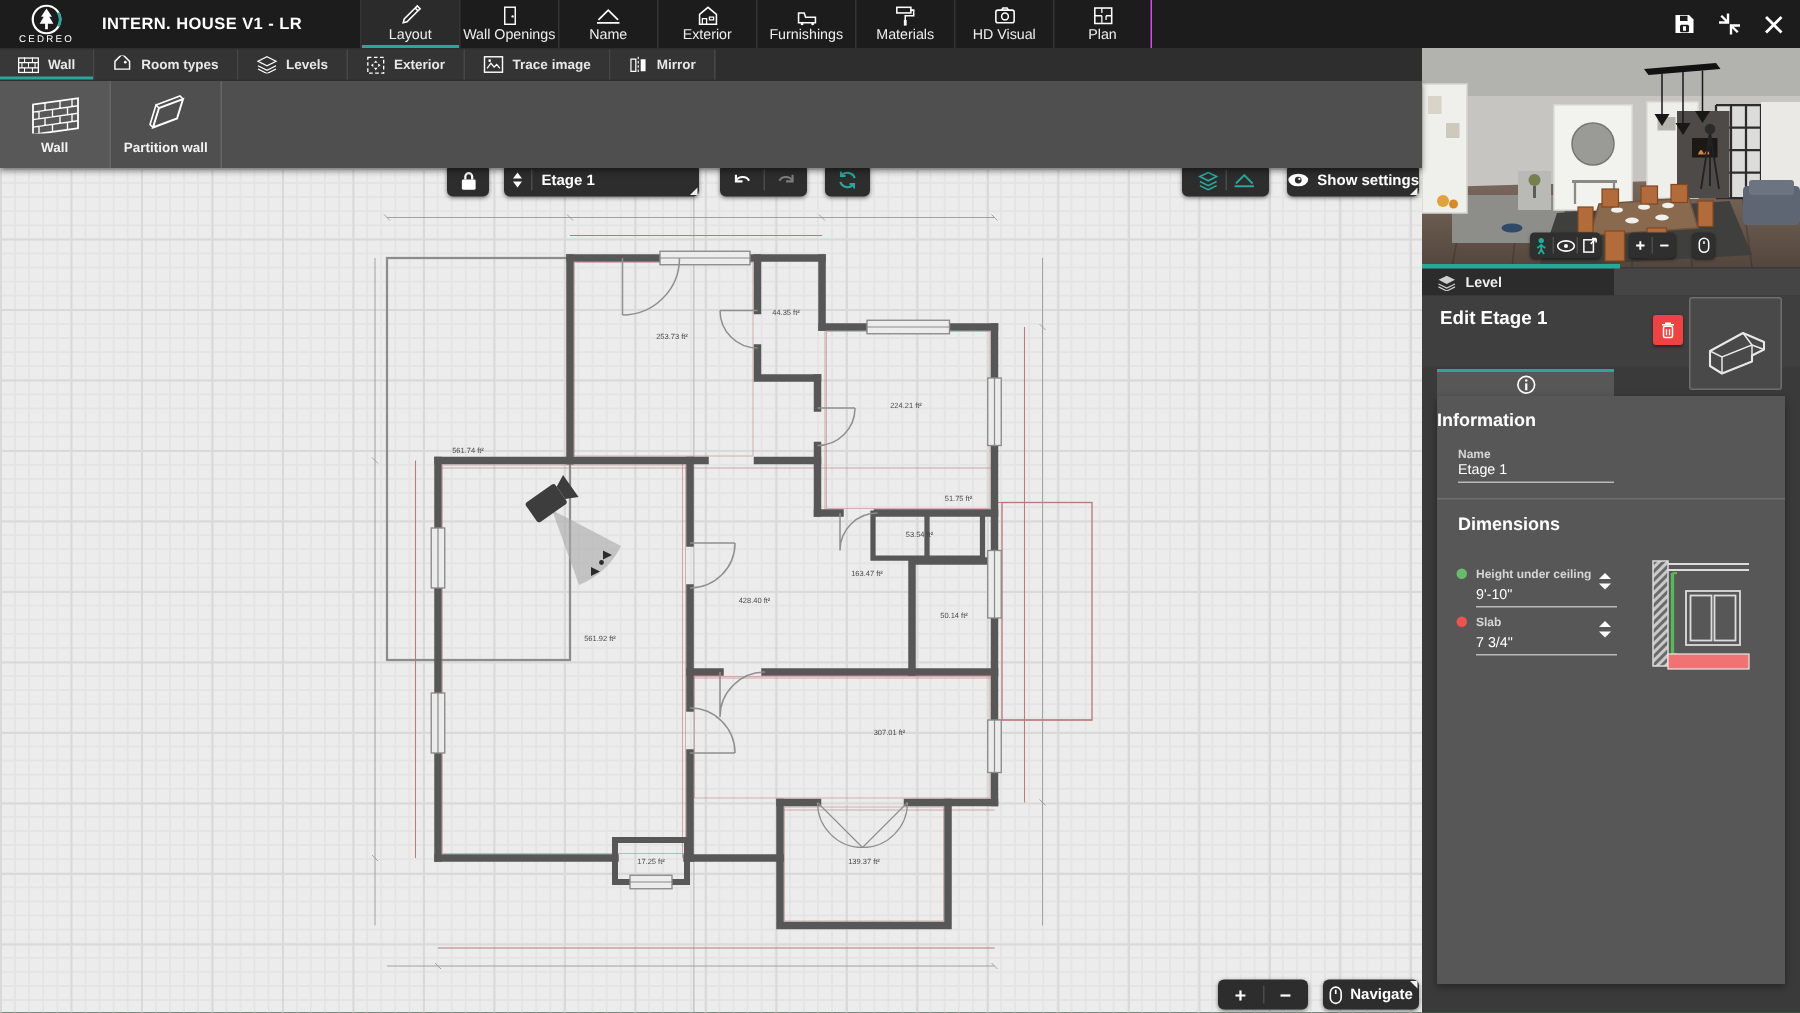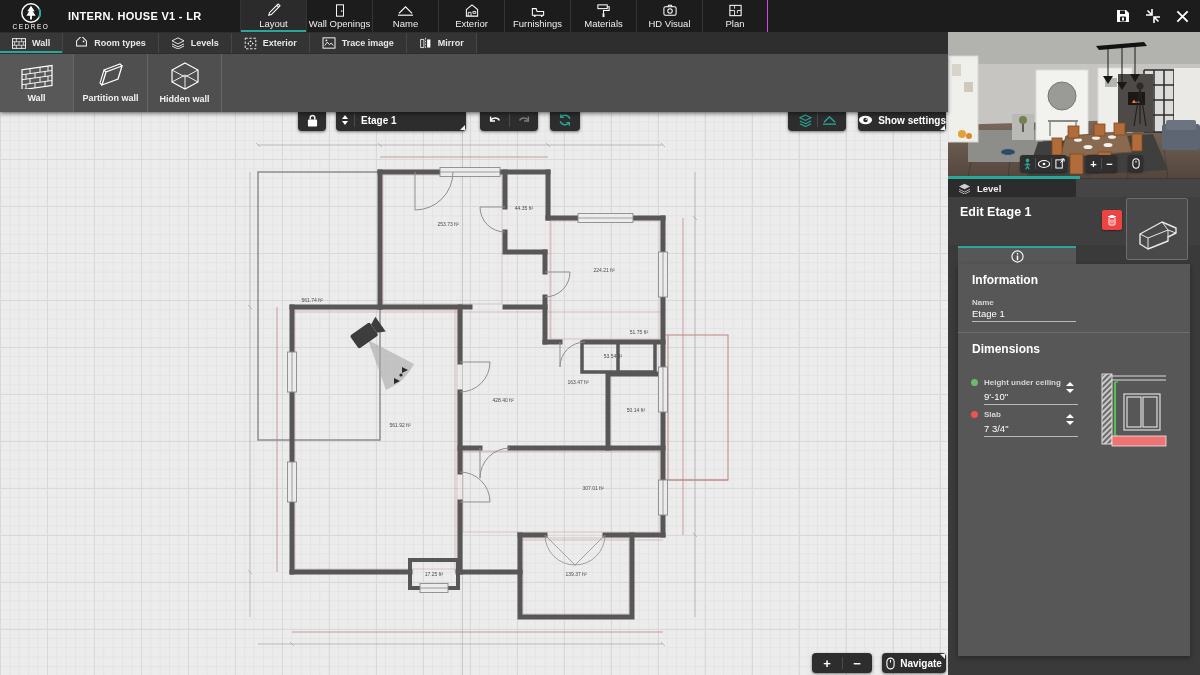--- a/index.html
+++ b/index.html
@@ -255,27 +255,20 @@
       </svg>
       <span>Wall</span>
     </div>
     <div class="pal">
       <svg width="34" height="26" viewBox="0 0 34 26">
           <path d="M8 22 L24 16 L28 3 L12 9 Z" fill="none" stroke="#fff" stroke-width="1.3"></path>
           <path d="M8 22 L6 20 L10 7 L12 9" fill="none" stroke="#fff" stroke-width="1.1"></path>
           <path d="M10 7 L26 1 L28 3" fill="none" stroke="#fff" stroke-width="1.1"></path>
         </svg>
       <span>Partition wall</span>
-    </div>
-    <div class="pal">
-      <svg width="32" height="28" viewBox="0 0 32 28">
-          <path d="M16 1 L29 8 L29 20 L16 27 L3 20 L3 8 Z" fill="none" stroke="#fff" stroke-width="1.2"></path>
-          <path d="M3 8 L16 15 L29 8 M16 15 V27 M3 20 L16 13 M29 20 L16 13" fill="none" stroke="#fff" stroke-width="0.9"></path>
-        </svg>
-      <span>Hidden wall</span>
     </div>
   </div>
 
   <div id="canvas" class="abs">
     <div id="vaxis" class="abs"></div>
 
     <svg id="plansvg" class="abs" width="948" height="563" viewBox="0 0 948 563">
 
       <g stroke="#b97a7a" stroke-width="0.7" fill="none">
         <path d="M380,45 H548 M548,45 V45 M683,106 V423 M292,520 H663 M277,195 V460"></path>
@@ -577,21 +570,21 @@
 
       <div id="info-tab" class="abs">
         <svg width="13" height="13" viewBox="0 0 14 14">
             <circle cx="7" cy="7" r="6" fill="none" stroke="#fff" stroke-width="1.2"></circle>
             <circle cx="7" cy="4" r="0.9" fill="#fff"></circle>
             <rect x="6.2" y="6" width="1.6" height="5" fill="#fff"></rect>
           </svg>
       </div>
 
       <div id="content" class="abs">
-        <div class="sec-title" style="left:14px; top:9px;text-align:right;">Information</div>
+        <div class="sec-title" style="left:0; top:9px;text-align:right;">Information</div>
         <div class="flabel" style="left:14px; top:34px;">Name</div>
         <div class="fvalue" style="left:14px; top:44px;">Etage 1</div>
         <div class="fline" style="left:14px; top:57px; width:104px;"></div>
         <div id="divider1"></div>
         <div class="sec-title" style="left:14px; top:78px;">Dimensions</div>
 
         <div class="dot" style="left:13px; top:115px; background:#67bb6a;"></div>
         <div class="flabel" style="left:26px; top:114px;">Height under ceiling</div>
         <div class="fvalue" style="left:26px; top:127px;">9'-10"</div>
         <div class="fline" style="left:26px; top:140px; width:94px;"></div>

